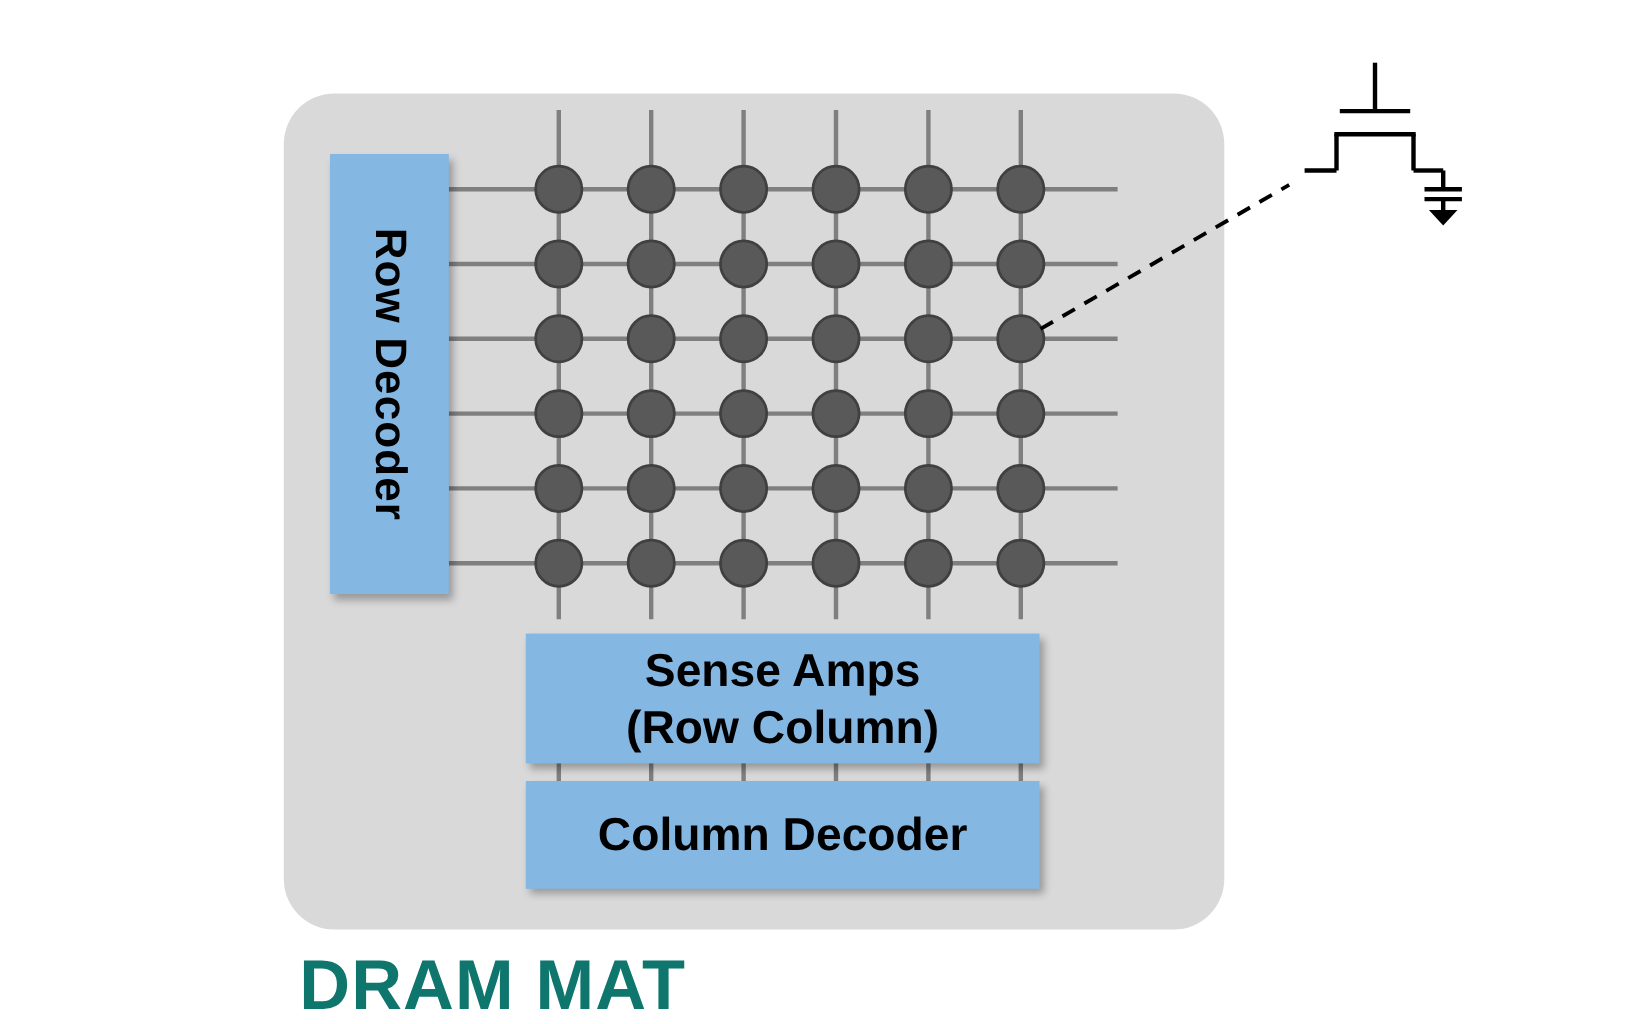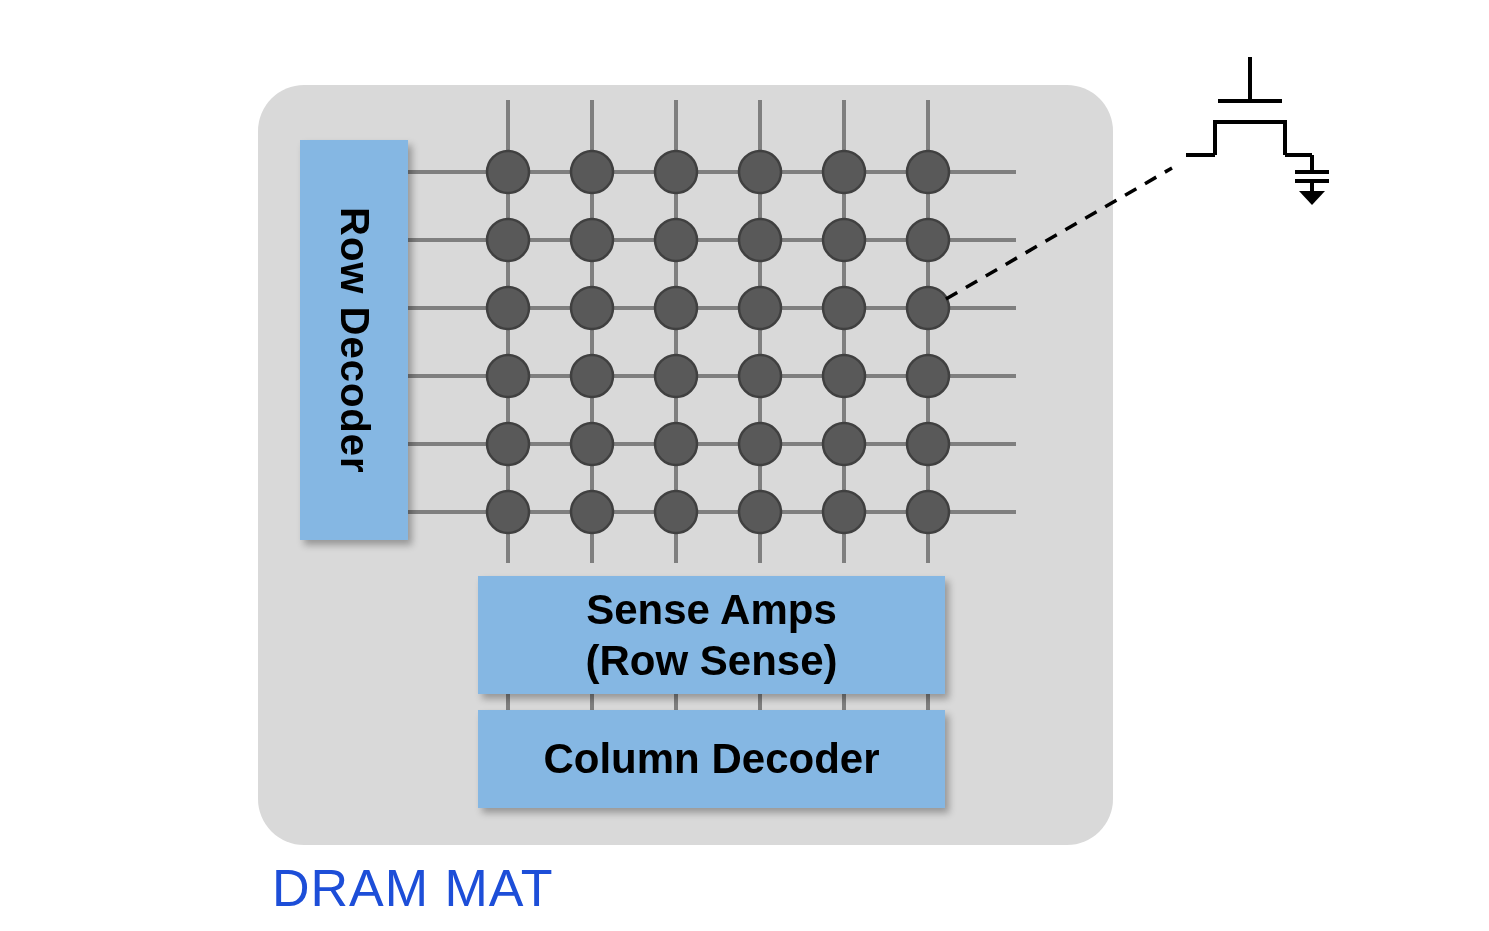--- a/index.html
+++ b/index.html
@@ -54,23 +54,23 @@
     margin-top: 13px;
   }
   .column-decoder {
     left: 478px; top: 710px;
     width: 467px; height: 98px;
     font-size: 42px;
   }
   .title {
     position: absolute;
     left: 272px; top: 858px;
-    font-size: 52px;
-    font-weight: normal;
-    color: #1d4ed8;
+    font-size: 64px;
+    font-weight: bold;
+    color: #0f766e;
     z-index: 3;
     letter-spacing: 1px;
   }
 </style>
 </head>
 <body>
 
 <div class="stage">
 
   <div class="mat"></div>
@@ -156,21 +156,21 @@
       <path d="M1299 191 L1325 191 L1312 205 Z" fill="#000" stroke="none"></path>
     </g>
   </svg>
 
   <div class="bluebox row-decoder">
     <span class="vtext">Row Decoder</span>
   </div>
 
   <div class="bluebox sense-amps">
     <span>Sense Amps</span>
-    <span>(Row Sense)</span>
+    <span>(Row Column)</span>
   </div>
 
   <div class="bluebox column-decoder">
     <span>Column Decoder</span>
   </div>
 
   <div class="title">DRAM MAT</div>
 
 </div>
 

